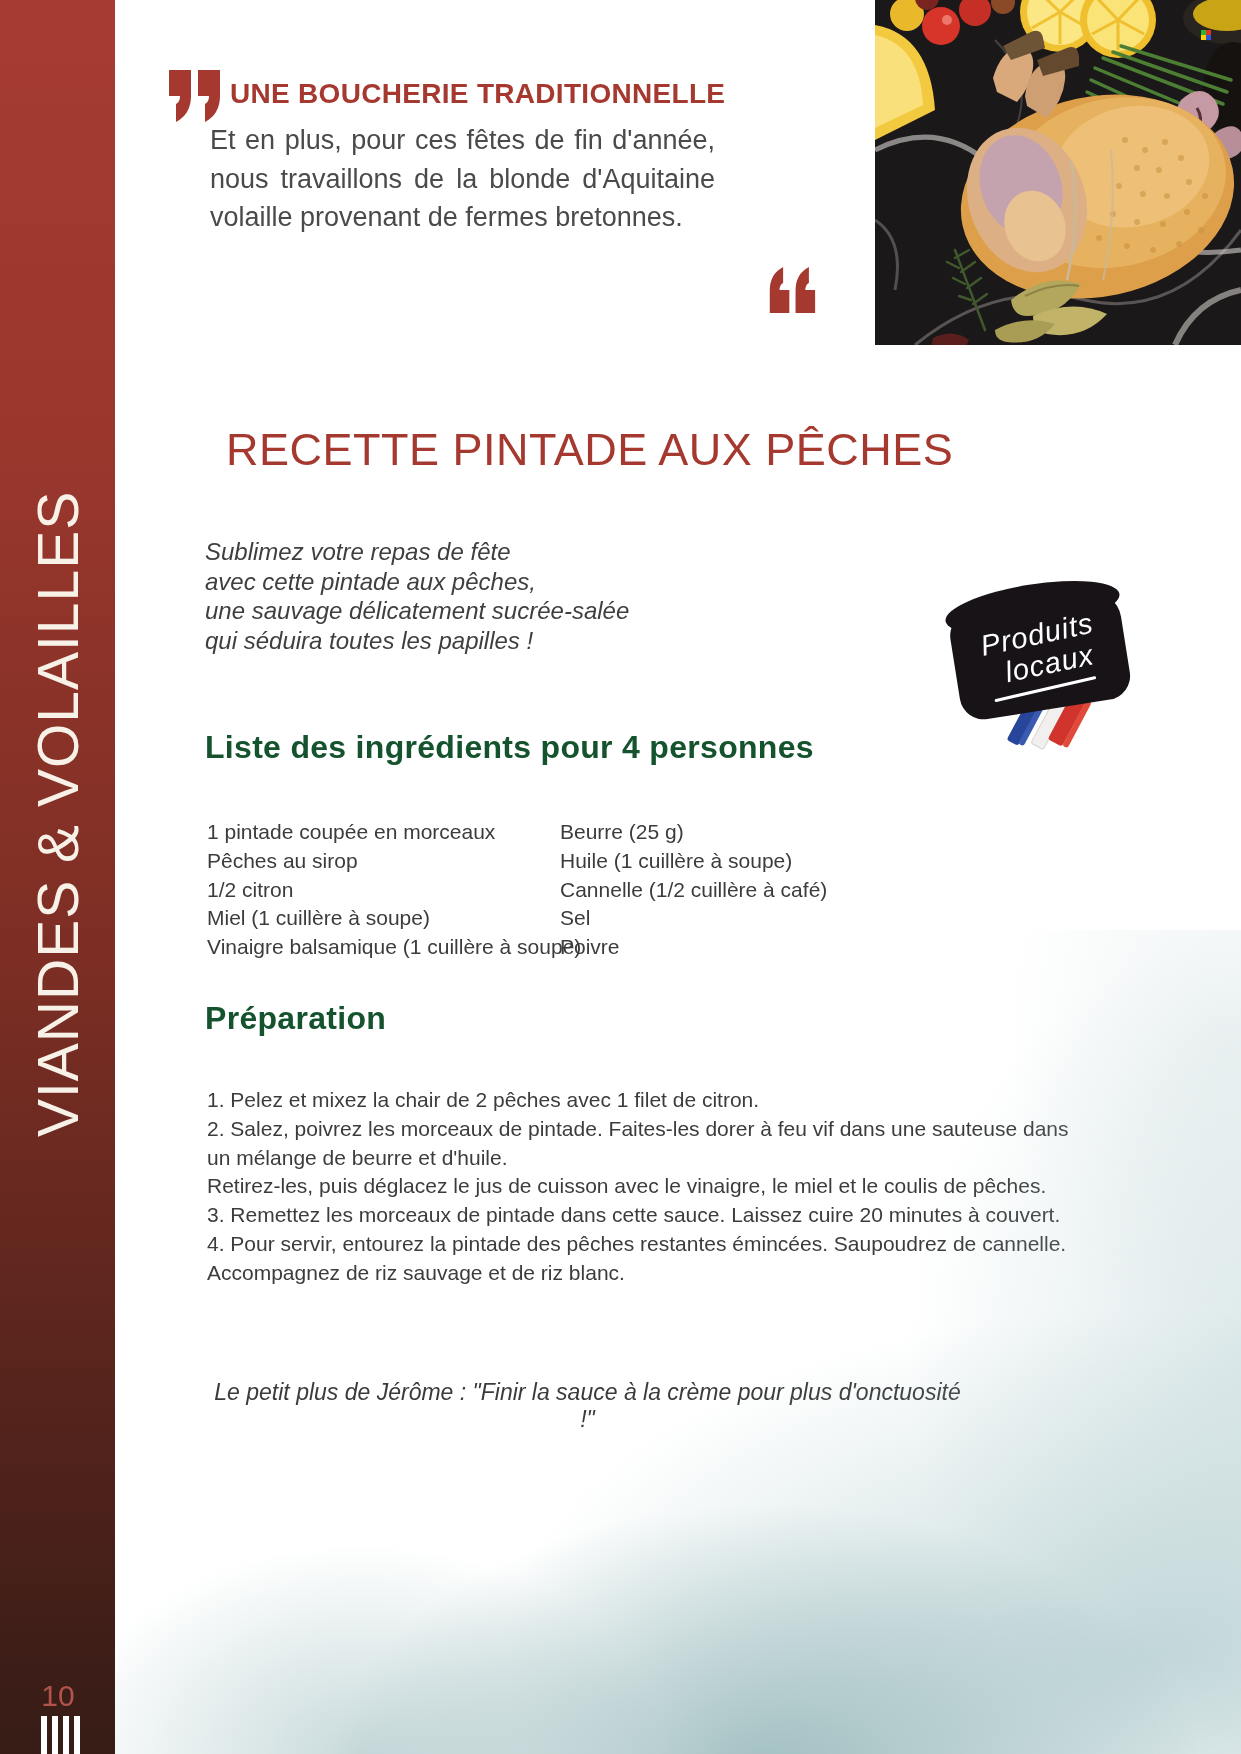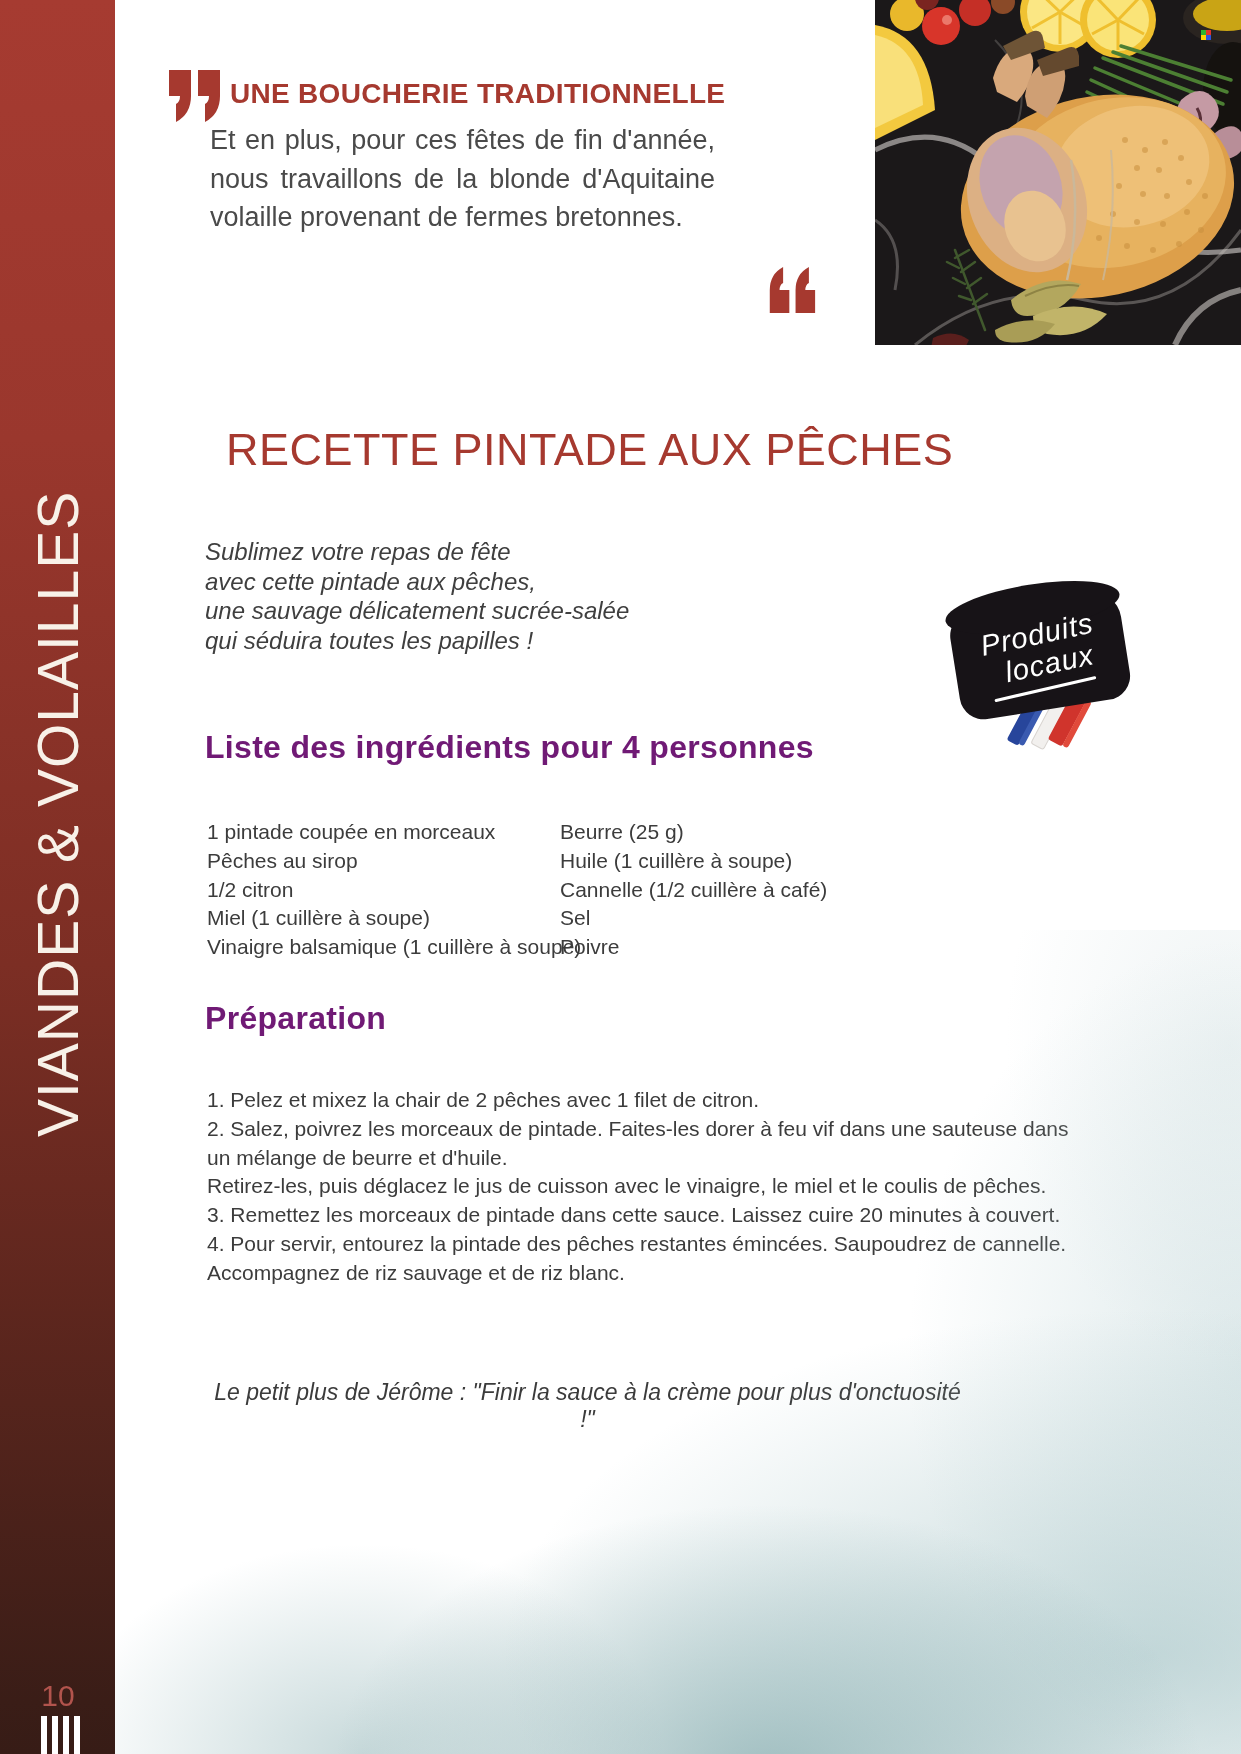--- a/index.html
+++ b/index.html
@@ -49,21 +49,21 @@
   
   .recipe-title{
     position:absolute;left:198px;top:424px;font-size:45px;font-weight:500;
     color:#a6392f;letter-spacing:.5px;white-space:nowrap;margin-left:28px;
   }
   .recipe-intro{
     position:absolute;left:205px;top:537px;width:612px;
     font-size:24px;font-style:italic;line-height:29.5px;color:#3f3f3f;
   }
   .section-heading{
-    position:absolute;font-size:32px;font-weight:bold;color:#701a75;letter-spacing:.3px;white-space:nowrap;
+    position:absolute;font-size:32px;font-weight:bold;color:#14532d;letter-spacing:.3px;white-space:nowrap;
   }
   .h-ingredients{left:205px;top:729px;}
   .h-preparation{left:205px;top:1000px;}
   .ing-col{position:absolute;top:818px;font-size:21px;line-height:28.8px;color:#3c3c3c;}
   .ing-left{left:207px;}
   .ing-right{left:560px;}
   .steps{
     position:absolute;left:207px;top:1086px;width:865px;
     font-size:21px;line-height:28.8px;color:#3c3c3c;
   }

